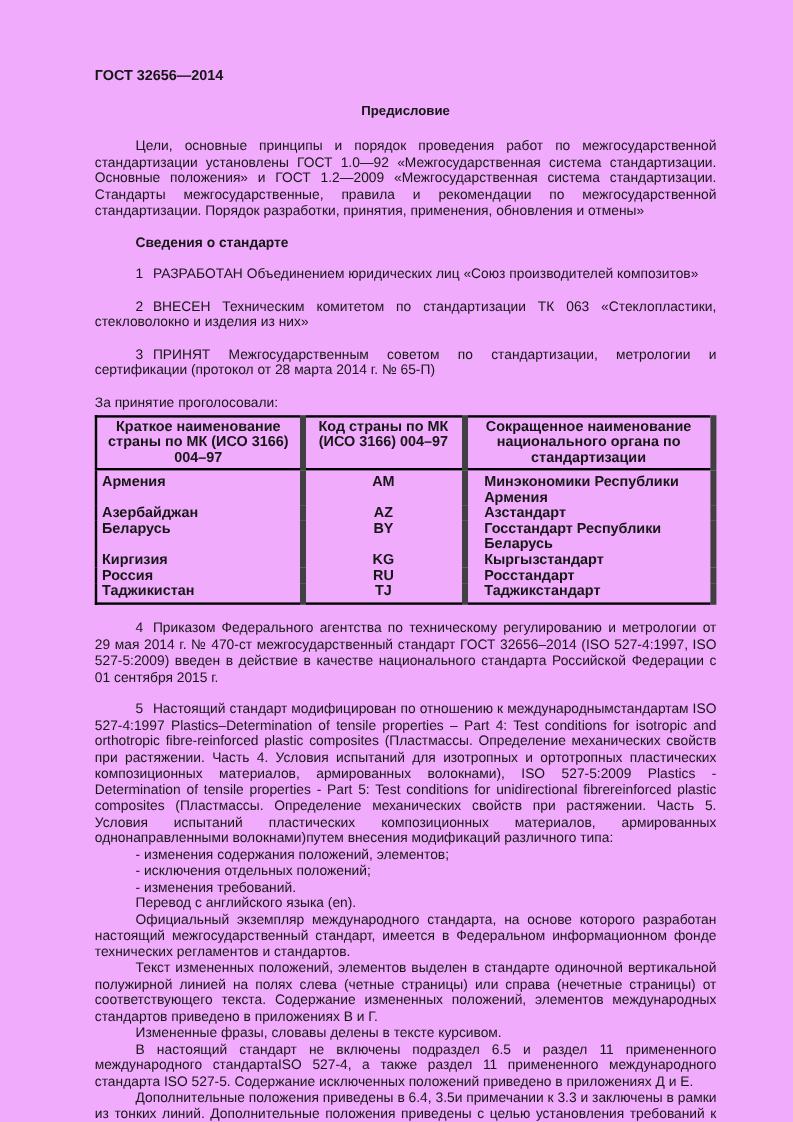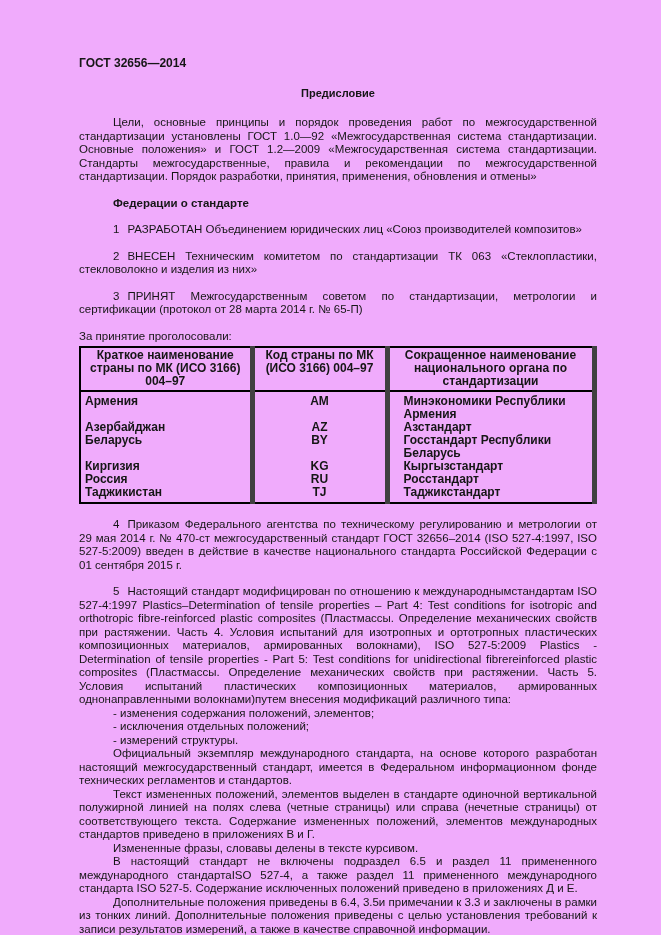--- a/index.html
+++ b/index.html
@@ -55,21 +55,21 @@
 <body>
 
 <div class="page">
 
   <div class="doc-number">ГОСТ 32656—2014</div>
 
   <div class="page-title">Предисловие</div>
 
   <p class="p sp" style="margin-top:16px">Цели, основные принципы и порядок проведения работ по межгосударственной стандартизации установлены ГОСТ 1.0—92 «Межгосударственная система стандартизации. Основные положения» и ГОСТ 1.2—2009 «Межгосударственная система стандартизации. Стандарты межгосударственные, правила и рекомендации по межгосударственной стандартизации. Порядок разработки, принятия, применения, обновления и отмены»</p>
 
-  <p class="p sp heading">Федерации о стандарте</p>
+  <p class="p sp heading">Сведения о стандарте</p>
 
   <p class="p sp"><span class="inum">1</span><span>РАЗРАБОТАН Объединением юридических лиц «Союз производителей композитов»</span></p>
 
   <p class="p sp"><span class="inum">2</span><span>ВНЕСЕН Техническим комитетом по стандартизации ТК 063 «Стеклопластики, стекловолокно и изделия из них»</span></p>
 
   <p class="p sp"><span class="inum">3</span><span>ПРИНЯТ Межгосударственным советом по стандартизации, метрологии и сертификации (протокол от 28 марта 2014 г. № 65-П)</span></p>
 
   <p class="p sp" style="text-indent:0">За принятие проголосовали:</p>
 
   <table class="vote-table">
@@ -118,21 +118,22 @@
       </tr>
     </tbody>
   </table>
 
   <p class="p" style="margin-top:14px"><span class="inum">4</span><span>Приказом Федерального агентства по техническому регулированию и метрологии от 29 мая 2014 г. № 470-ст межгосударственный стандарт ГОСТ 32656–2014 (ISO 527-4:1997, ISO 527-5:2009) введен в действие в качестве национального стандарта Российской Федерации с 01 сентября 2015 г.</span></p>
 
   <p class="p sp"><span class="inum">5</span><span>Настоящий стандарт модифицирован по отношению к международнымстандартам ISO 527-4:1997 Plastics–Determination of tensile properties – Part 4: Test conditions for isotropic and orthotropic fibre-reinforced plastic composites (Пластмассы. Определение механических свойств при растяжении. Часть 4. Условия испытаний для изотропных и ортотропных пластических композиционных материалов, армированных волокнами), ISO 527-5:2009 Plastics - Determination of tensile properties - Part 5: Test conditions for unidirectional fibrereinforced plastic composites (Пластмассы. Определение механических свойств при растяжении. Часть 5. Условия испытаний пластических композиционных материалов, армированных однонаправленными волокнами)путем внесения модификаций различного типа:</span></p>
 
   <p class="p">- изменения содержания положений, элементов;</p>
   <p class="p">- исключения отдельных положений;</p>
-  <p class="p">- измерений структуры.</p>
+  <p class="p">- изменения требований.</p>
 
+  <p class="p">Перевод с английского языка (en).</p>
   <p class="p">Официальный экземпляр международного стандарта, на основе которого разработан настоящий межгосударственный стандарт, имеется в Федеральном информационном фонде технических регламентов и стандартов.</p>
   <p class="p">Текст измененных положений, элементов выделен в стандарте одиночной вертикальной полужирной линией на полях слева (четные страницы) или справа (нечетные страницы) от соответствующего текста. Содержание измененных положений, элементов международных стандартов приведено в приложениях В и Г.</p>
   <p class="p">Измененные фразы, словавы делены в тексте курсивом.</p>
   <p class="p">В настоящий стандарт не включены подраздел 6.5 и раздел 11 примененного международного стандартаISO 527-4, а также раздел 11 примененного международного стандарта ISO 527-5. Содержание исключенных положений приведено в приложениях Д и Е.</p>
   <p class="p">Дополнительные положения приведены в 6.4, 3.5и примечании к 3.3  и заключены в рамки из тонких линий. Дополнительные положения приведены с целью установления требований к записи результатов измерений, а также в качестве справочной информации.</p>
 
 </div>
 
 </body></html>

